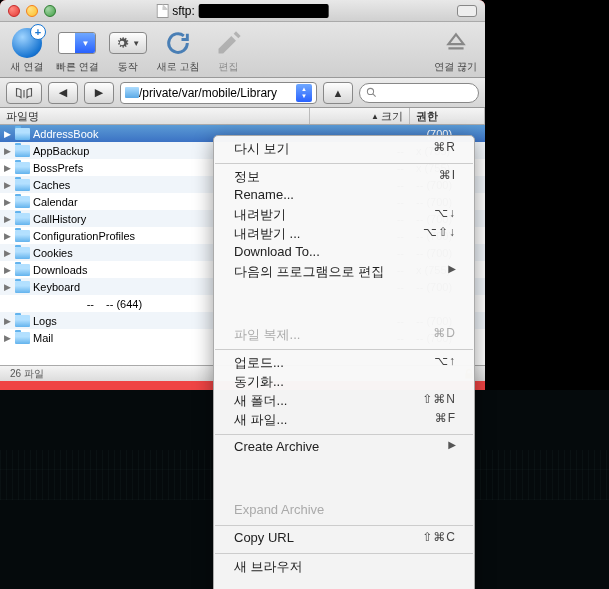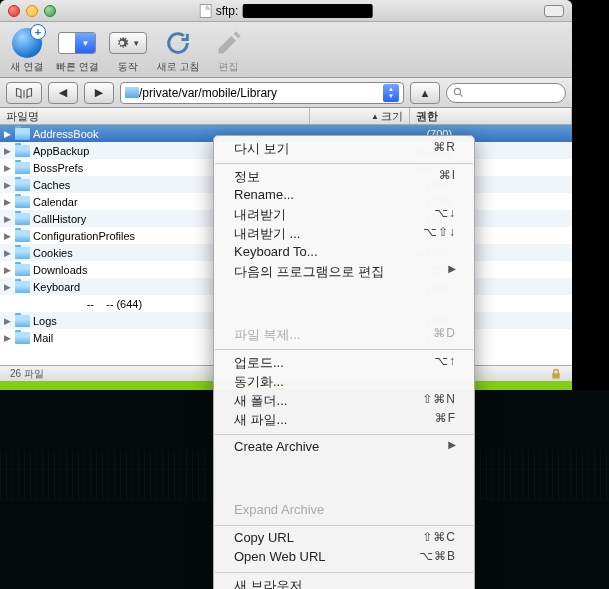--- a/index.html
+++ b/index.html
@@ -1,18 +1,18 @@
 <!DOCTYPE html>
 <html><head>
 <meta charset="utf-8">
 <style>
 * { margin: 0; padding: 0; box-sizing: border-box; font-family: "Lucida Grande", "Helvetica Neue", sans-serif; }
 body { background: #000; width: 609px; height: 589px; position: relative; overflow: hidden; }
 
-.window { position: absolute; top: 0; left: 0; width: 572px; height: 390px; background: #84cc16; border-radius: 6px 6px 0 0; box-shadow: 0 2px 10px rgba(0,0,0,.3); }
+.window { position: absolute; top: 0; left: 0; width: 485px; height: 390px; background: #ef4444; border-radius: 6px 6px 0 0; box-shadow: 0 2px 10px rgba(0,0,0,.3); }
 
 .titlebar { height: 22px; background: linear-gradient(#e8e8e8,#d0d0d0); border-radius: 6px 6px 0 0; display: flex; align-items: center; padding: 0 8px; border-bottom: 1px solid #aaa; position: relative; }
 .traffic { display: flex; gap: 6px; }
 .traffic span { width: 12px; height: 12px; border-radius: 50%; display: block; }
 .tl-close { background: radial-gradient(circle at 30% 30%, #ff8a80, #e53935); border: 1px solid #c62828; }
 .tl-min { background: radial-gradient(circle at 30% 30%, #ffe082, #fbc02d); border: 1px solid #f57f17; }
 .tl-max { background: radial-gradient(circle at 30% 30%, #a5d6a7, #43a047); border: 1px solid #2e7d32; }
 .title-center { position: absolute; left: 50%; transform: translateX(-50%); display: flex; align-items: center; gap: 4px; font-size: 12px; }
 .title-center .blackbox { background: #000; width: 130px; height: 14px; border-radius: 2px; }
 .doc-icon { width: 12px; height: 14px; background: #fff; border: 1px solid #999; position: relative; }
@@ -135,20 +135,28 @@
     </div>
     <div class="tool disabled">
       <div class="iconbox edit-icon">
           <svg viewBox="0 0 24 24" fill="#888">
             <path d="M3 17l11-11 4 4L7 21H3v-4zm13-13l2-2 4 4-2 2-4-4z"></path>
           </svg>
         </div>
       <span>편집</span>
     </div>
     <div class="spacer"></div>
+    <div class="tool">
+      <div class="iconbox eject">
+          <svg viewBox="0 0 24 24" fill="none" stroke="#888" stroke-width="2">
+            <path d="M5 17h14M12 4l7 9H5l7-9z"></path>
+          </svg>
+        </div>
+      <span>연결 끊기</span>
+    </div>
   </div>
 
   <div class="navbar">
     <div class="seg book">
         <svg viewBox="0 0 24 16" fill="none" stroke="#555" stroke-width="1.5">
           <path d="M2 2c3 0 5 1 6 2v10c-1-1-3-2-6-2V2zm20 0c-3 0-5 1-6 2v10c1-1 3-2 6-2V2zM12 4v10"></path>
         </svg>
       </div>
     <div class="seg nav">
         <span>◀</span>
@@ -329,21 +337,21 @@
     </div>
     <div class="mi">
       <span>내려받기</span>
       <span class="sc">⌥↓</span>
     </div>
     <div class="mi">
       <span>내려받기 ...</span>
       <span class="sc">⌥⇧↓</span>
     </div>
     <div class="mi">
-      <span>Keyboard To...</span>
+      <span>Download To...</span>
     </div>
     <div class="mi">
       <span>다음의 프로그램으로 편집</span>
       <span class="sub">▶</span>
     </div>
     <div class="mi disabled">
       <span>파일 복제...</span>
       <span class="sc">⌘D</span>
     </div>
     <div class="sep"></div>
@@ -368,24 +376,20 @@
       <span class="sub">▶</span>
     </div>
     <div class="mi disabled">
       <span>Expand Archive</span>
     </div>
     <div class="sep"></div>
     <div class="mi">
       <span>Copy URL</span>
       <span class="sc">⇧⌘C</span>
     </div>
-    <div class="mi">
-      <span>Open Web URL</span>
-      <span class="sc">⌥⌘B</span>
-    </div>
     <div class="sep"></div>
     <div class="mi">
       <span>새 브라우저</span>
     </div>
     <div class="mi disabled">
       <span>새 책갈피</span>
       <span class="sc">⇧⌘B</span>
     </div>
   </div>
 

